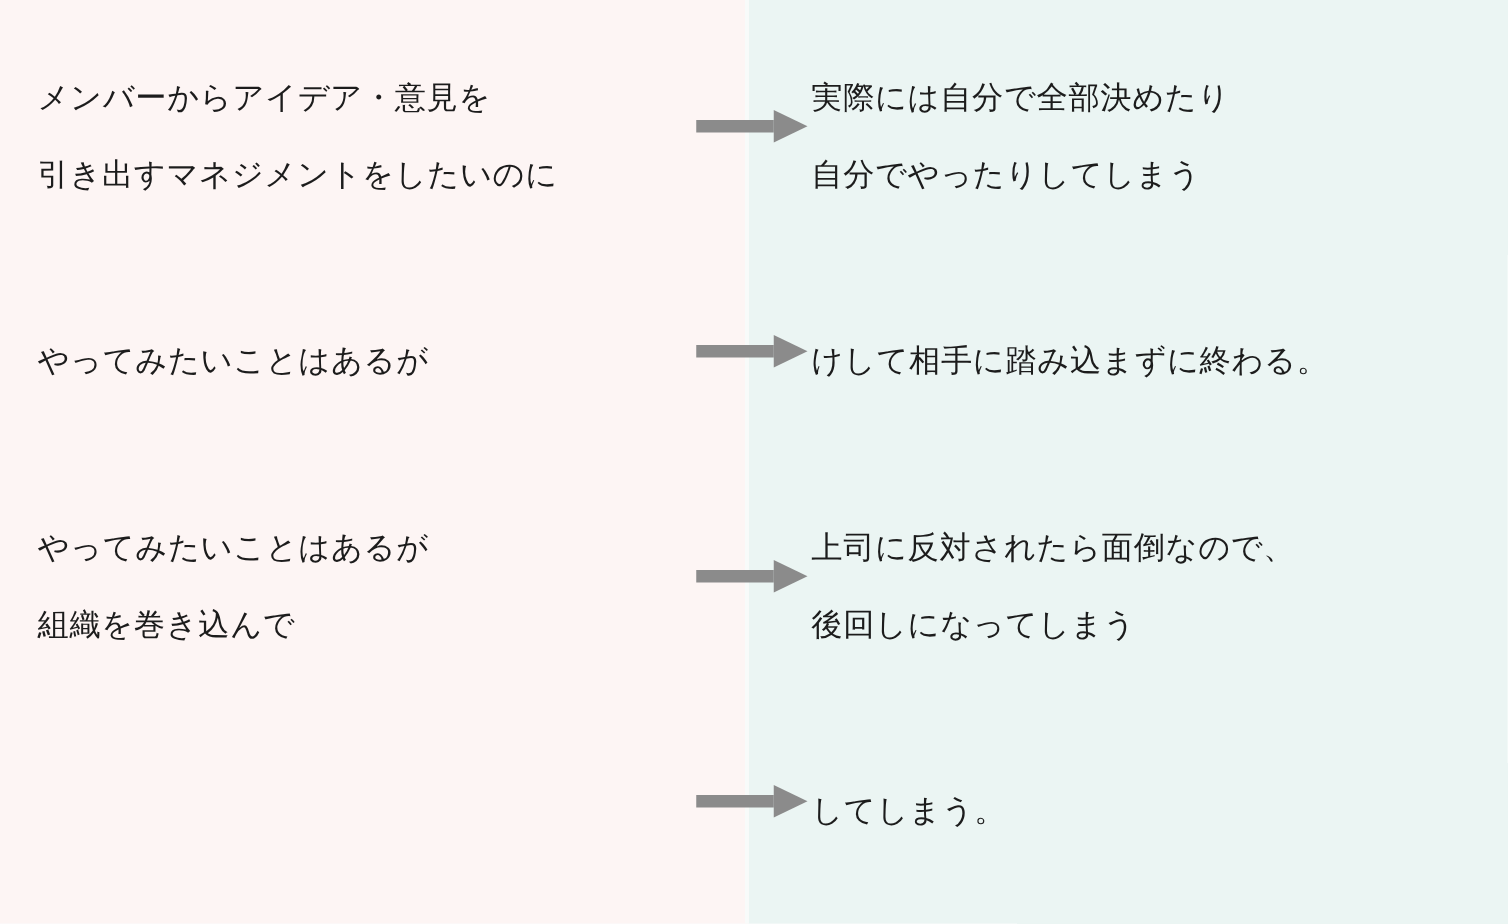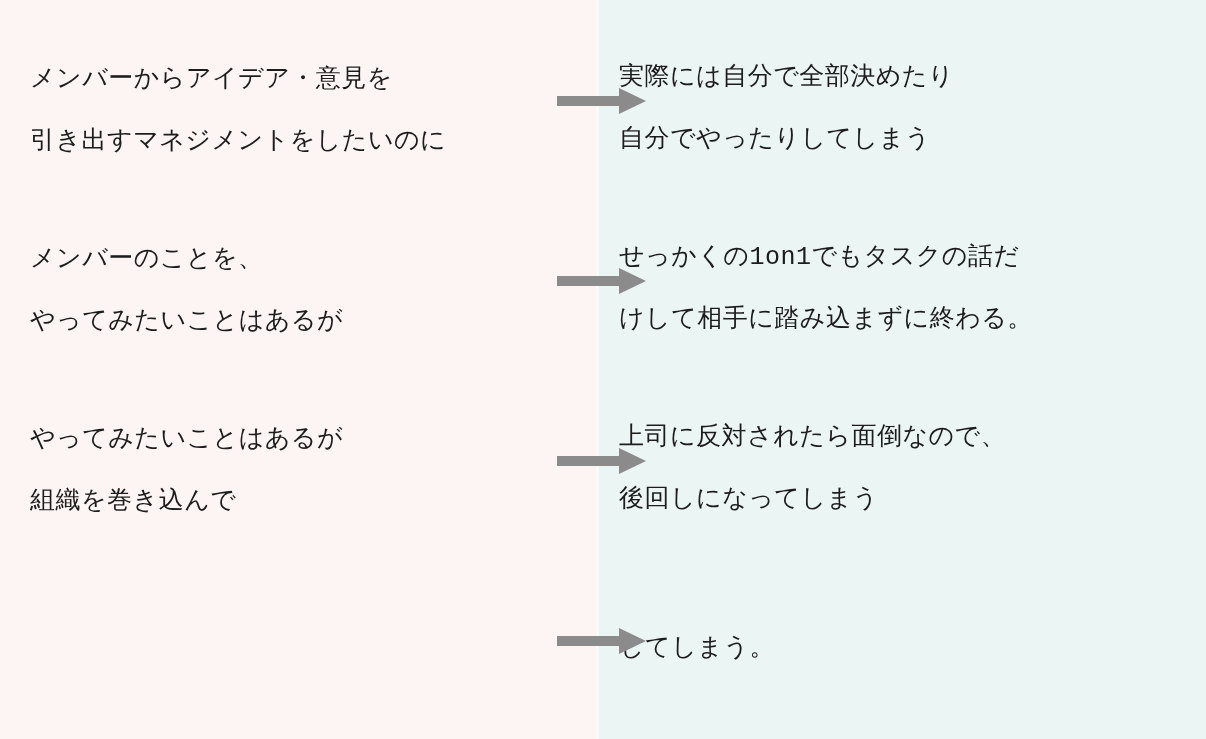--- a/index.html
+++ b/index.html
@@ -28,21 +28,21 @@
   .row {
     position: relative;
     height: 180px;
   }
   .cell {
     position: absolute;
     top: 50%;
     transform: translateY(-50%);
   }
   .cell.left  { left: 30px; }
-  .cell.right { left: 619px; font-family: Liberation Mono, monospace; }
+  .cell.right { left: 649px; }
   .line {
     font-size: 25px;
     line-height: 62px;
     letter-spacing: 0.5px;
     white-space: nowrap;
   }
   .arrow {
     position: absolute;
     left: 557px;
     top: 50%;
@@ -80,29 +80,27 @@
           <span class="head" style="border-left-color: rgb(139, 139, 139);"></span>
       </div>
       <div class="cell right">
         <div class="line">実際には自分で全部決めたり</div>
         <div class="line">自分でやったりしてしまう</div>
       </div>
     </div>
 
     <div class="row">
       <div class="cell left">
-        <div class="line">メンバーのことを、</div>
         <div class="line">やってみたいことはあるが</div>
       </div>
       <div class="arrow">
         <span class="shaft" style="background: rgb(139, 139, 139);"></span>
           <span class="head" style="border-left-color: rgb(139, 139, 139);"></span>
       </div>
       <div class="cell right">
-        <div class="line">せっかくの1on1でもタスクの話だ</div>
         <div class="line">けして相手に踏み込まずに終わる。</div>
       </div>
     </div>
 
     <div class="row">
       <div class="cell left">
         <div class="line">やってみたいことはあるが</div>
         <div class="line">組織を巻き込んで</div>
       </div>
       <div class="arrow">

